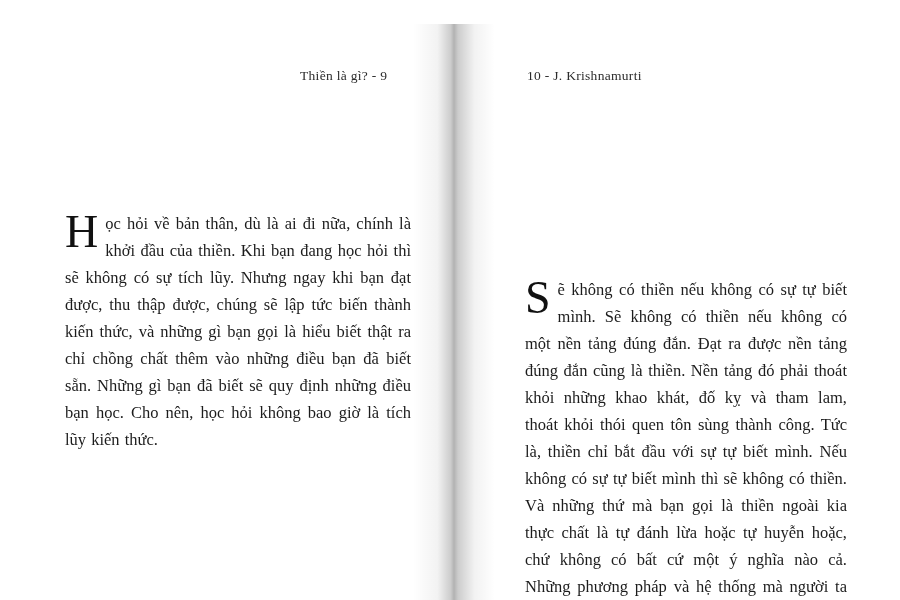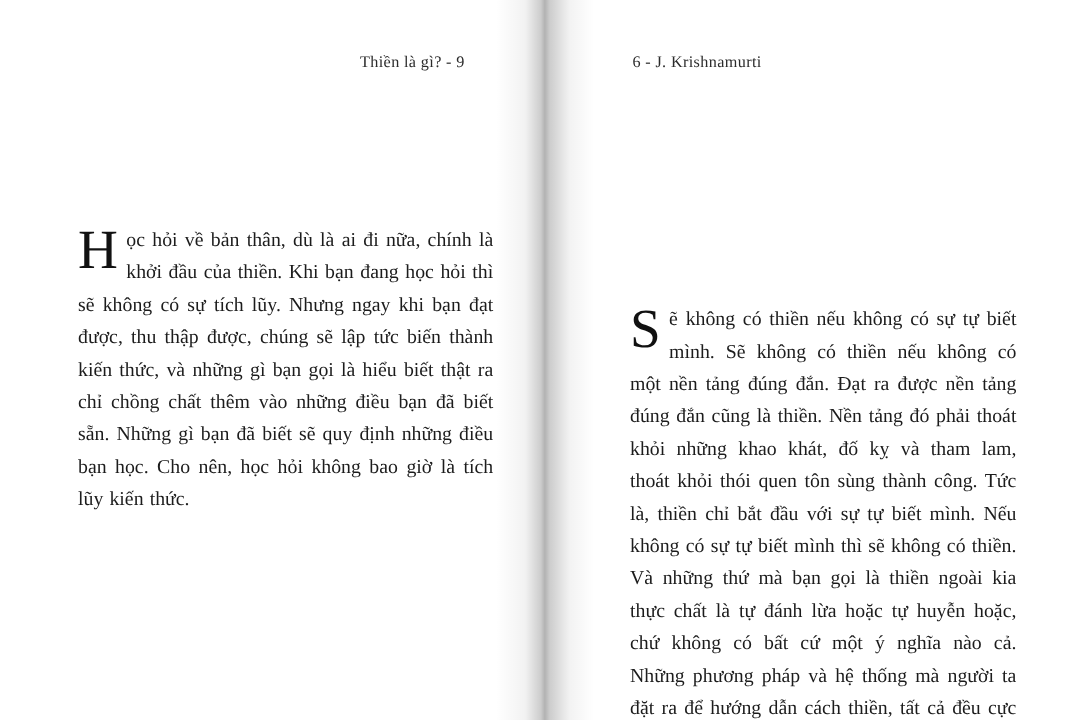--- a/index.html
+++ b/index.html
@@ -8,20 +8,21 @@
     height: 600px;
     background: #ffffff;
     overflow: hidden;
     font-family: "Liberation Serif", "DejaVu Serif", serif;
   }
   .spread {
     position: relative;
     width: 900px;
     height: 480px;
     background: #ffffff;
+    margin-top: 24px;
   }
   .page {
     position: absolute;
     top: 0;
     width: 450px;
     height: 600px;
     background: #ffffff;
   }
   .page-left  { left: 0; }
   .page-right { left: 450px; }
@@ -83,21 +84,21 @@
 <div class="spread">
 
   <div class="page page-left">
     <div class="running-head running-head-left">Thiền là gì? - 9</div>
     <div class="body-text body-text-left">
       <span class="dropcap">H</span><span>ọc hỏi về bản thân, dù là ai đi nữa, chính là khởi đầu của thiền. Khi bạn đang học hỏi thì sẽ không có sự tích lũy. Nhưng ngay khi bạn đạt được, thu thập được, chúng sẽ lập tức biến thành kiến thức, và những gì bạn gọi là hiểu biết thật ra chỉ chồng chất thêm vào những điều bạn đã biết sẵn. Những gì bạn đã biết sẽ quy định những điều bạn học. Cho nên, học hỏi không bao giờ là tích lũy kiến thức.</span>
     </div>
   </div>
 
   <div class="page page-right">
-    <div class="running-head running-head-right">6 - J. Krishnamurti</div>
+    <div class="running-head running-head-right">10 - J. Krishnamurti</div>
     <div class="body-text body-text-right">
       <span class="dropcap">S</span><span>ẽ không có thiền nếu không có sự tự biết mình. Sẽ không có thiền nếu không có một nền tảng đúng đắn. Đạt ra được nền tảng đúng đắn cũng là thiền. Nền tảng đó phải thoát khỏi những khao khát, đố kỵ và tham lam, thoát khỏi thói quen tôn sùng thành công. Tức là, thiền chỉ bắt đầu với sự tự biết mình. Nếu không có sự tự biết mình thì sẽ không có thiền. Và những thứ mà bạn gọi là thiền ngoài kia thực chất là tự đánh lừa hoặc tự huyễn hoặc, chứ không có bất cứ một ý nghĩa nào cả. Những phương pháp và hệ thống mà người ta đặt ra để hướng dẫn cách thiền, tất cả đều cực kỳ nông cạn. Chúng ta đang nói về thiền khi được đặt trên nền tảng đúng đắn.</span>
     </div>
   </div>
 
   <div class="gutter"></div>
 
 </div>
 
 </body></html>

